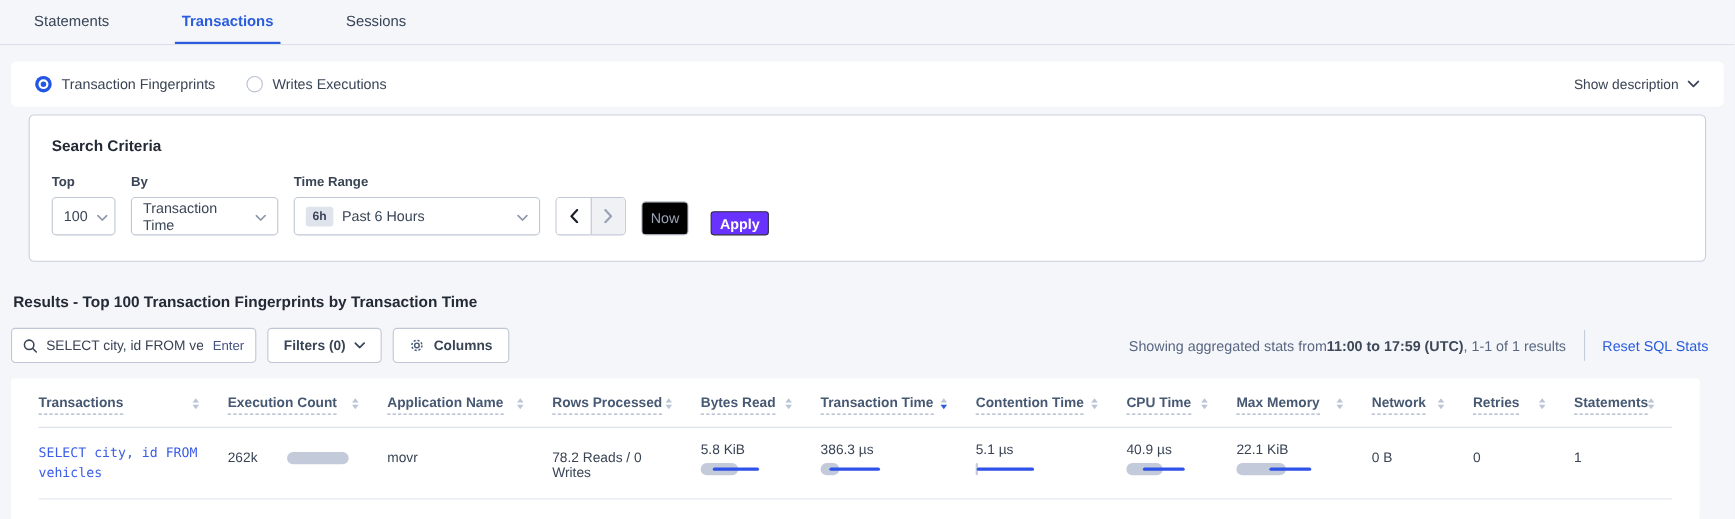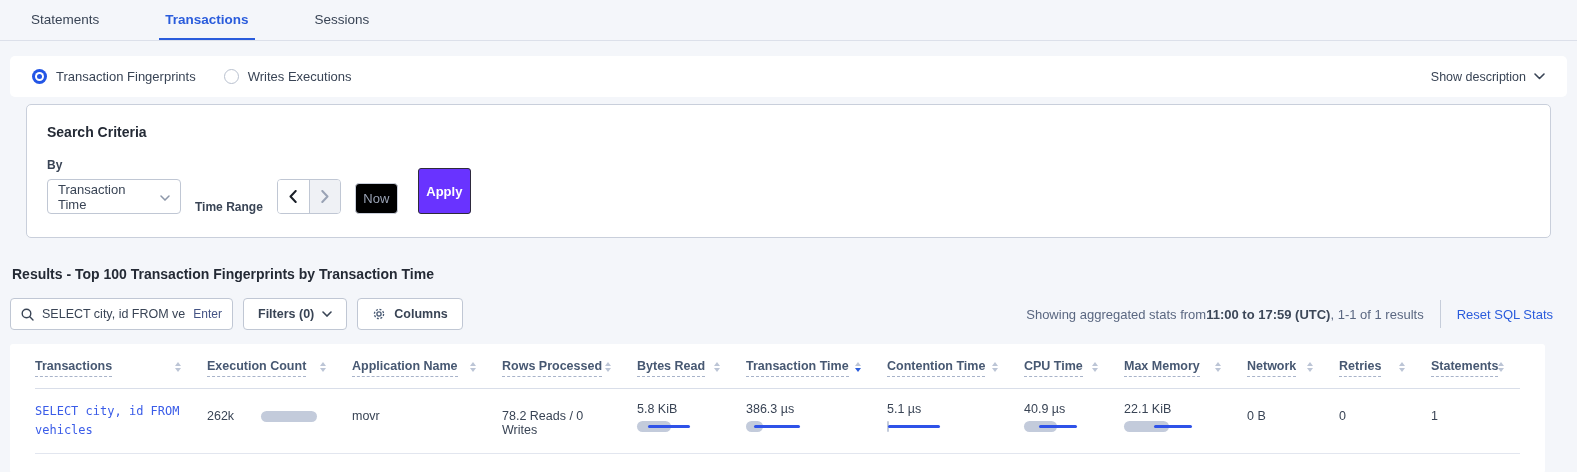--- a/index.html
+++ b/index.html
@@ -34,21 +34,21 @@
   .field-label{font-size:12px; font-weight:700; color:var(--text);}
   .select{height:35px; border:1px solid var(--input-border); border-radius:4px; background:#fff; display:flex; align-items:center; padding:0 10px; font-size:13px; color:var(--text); cursor:pointer; gap:8px;}
   .select .chev{margin-left:auto; color:#8D97A9;}
   .sel-top{width:58px;} .sel-by{width:134px;} .sel-range{width:224px;}
   .range-badge{background:#DFE3EC; color:#394455; font-size:11px; font-weight:700; border-radius:3px; padding:3px 6px;}
   .arrow-group{display:flex; height:35px; border-radius:4px; overflow:hidden; border:1px solid var(--input-border);}
   .arrow-btn{width:31px; display:flex; align-items:center; justify-content:center; background:#fff; cursor:pointer; color:#1B2029;}
   .arrow-btn + .arrow-btn{border-left:1px solid var(--input-border);}
   .arrow-btn.disabled{background:#EFF1F5; color:#9AA3B5; cursor:default;}
   .now-btn{height:31px; width:43px; margin-left:0; border:1px solid #C9CEDA; border-radius:4px; background:#000000; color:var(--disabled); font-size:13px; display:flex; align-items:center; justify-content:center; cursor:default;}
-  .apply-btn{height:46px; width:53px; margin-left:6px; background:var(--purple); border:1px solid #2E2A3D; border-radius:3px; color:#fff; font-size:13px; font-weight:700; display:flex; align-items:center; justify-content:center; cursor:pointer;}
+  .apply-btn{height:22px; width:53px; margin-left:6px; background:var(--purple); border:1px solid #2E2A3D; border-radius:3px; color:#fff; font-size:13px; font-weight:700; display:flex; align-items:center; justify-content:center; cursor:pointer;}
 
   
   .results-heading{margin:28px 0 0 12px; font-size:14px; font-weight:700; color:var(--navy);}
 
   
   .toolbar{margin:16px 10px 0; display:flex; align-items:center; height:32px;}
   .search-box{width:223px; height:32px; background:#fff; border:1px solid var(--input-border); border-radius:4px; display:flex; align-items:center; padding:0 10px; gap:8px;}
   .search-box .q{flex:1; font-size:12.5px; color:var(--text); white-space:nowrap; overflow:hidden;}
   .enter-hint{font-size:12px; color:#445384; flex:0 0 auto;}
   .tool-btn{height:32px; margin-left:10px; background:#fff; border:1px solid var(--input-border); border-radius:4px; display:flex; align-items:center; gap:8px; padding:0 14px; font-size:12.5px; font-weight:700; color:var(--text); cursor:pointer;}
@@ -105,30 +105,46 @@
       <svg width="11" height="7" viewBox="0 0 11 7">
           <path d="M1 1l4.5 4.5L10 1" fill="none" stroke="#394455" stroke-width="1.6" stroke-linecap="round" stroke-linejoin="round"></path>
         </svg>
     </div>
   </div>
 
   <div class="criteria-card">
     <div class="crit-title">Search Criteria</div>
     <div class="crit-row">
       <div class="field">
+        <span class="field-label">Top</span>
+        <div class="select sel-top">
+          <span>100</span>
+          <span class="chev"><svg width="10" height="6" viewBox="0 0 10 6">
+                <path d="M1 1l4 4 4-4" fill="none" stroke="currentColor" stroke-width="1.5" stroke-linecap="round"></path>
+              </svg></span>
+        </div>
+      </div>
+      <div class="field">
         <span class="field-label">By</span>
         <div class="select sel-by">
           <span>Transaction Time</span>
           <span class="chev"><svg width="10" height="6" viewBox="0 0 10 6">
                 <path d="M1 1l4 4 4-4" fill="none" stroke="currentColor" stroke-width="1.5" stroke-linecap="round"></path>
               </svg></span>
         </div>
       </div>
       <div class="field">
         <span class="field-label">Time Range</span>
+        <div class="select sel-range">
+          <span class="range-badge">6h</span>
+          <span>Past 6 Hours</span>
+          <span class="chev"><svg width="10" height="6" viewBox="0 0 10 6">
+                <path d="M1 1l4 4 4-4" fill="none" stroke="currentColor" stroke-width="1.5" stroke-linecap="round"></path>
+              </svg></span>
+        </div>
       </div>
       <div class="arrow-group">
         <div class="arrow-btn">
           <svg width="8" height="13" viewBox="0 0 8 13">
               <path d="M6.7 1L1.5 6.5l5.2 5.5" fill="none" stroke="currentColor" stroke-width="2" stroke-linecap="round" stroke-linejoin="round"></path>
             </svg>
         </div>
         <div class="arrow-btn disabled">
           <svg width="8" height="13" viewBox="0 0 8 13">
               <path d="M1.3 1l5.2 5.5-5.2 5.5" fill="none" stroke="currentColor" stroke-width="2" stroke-linecap="round" stroke-linejoin="round"></path>

